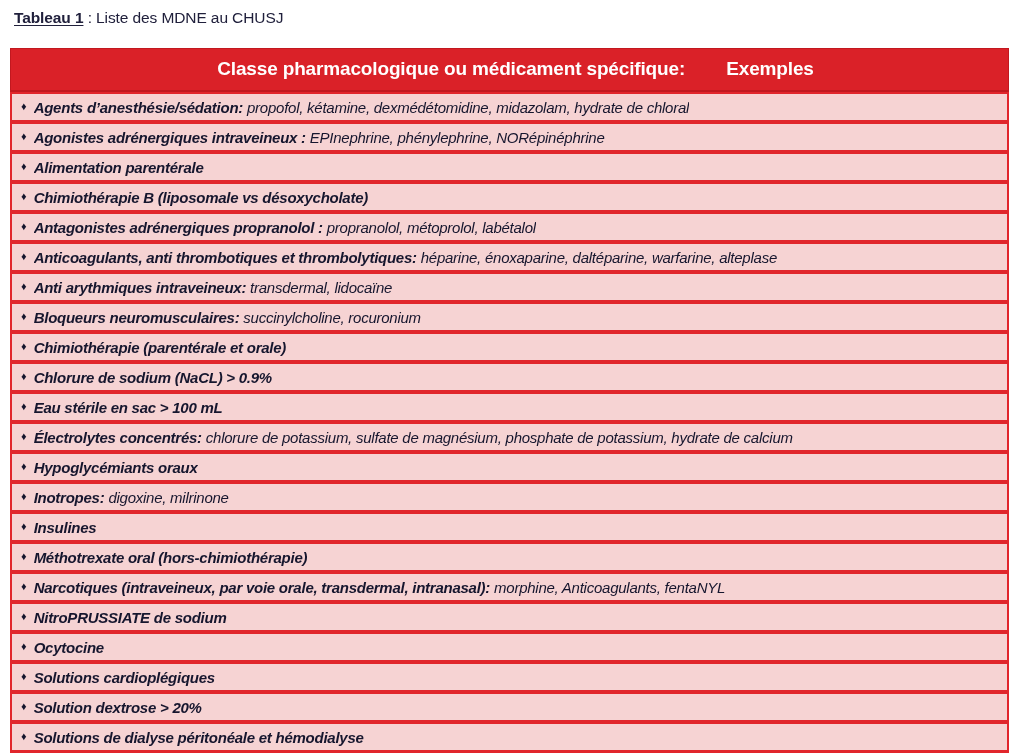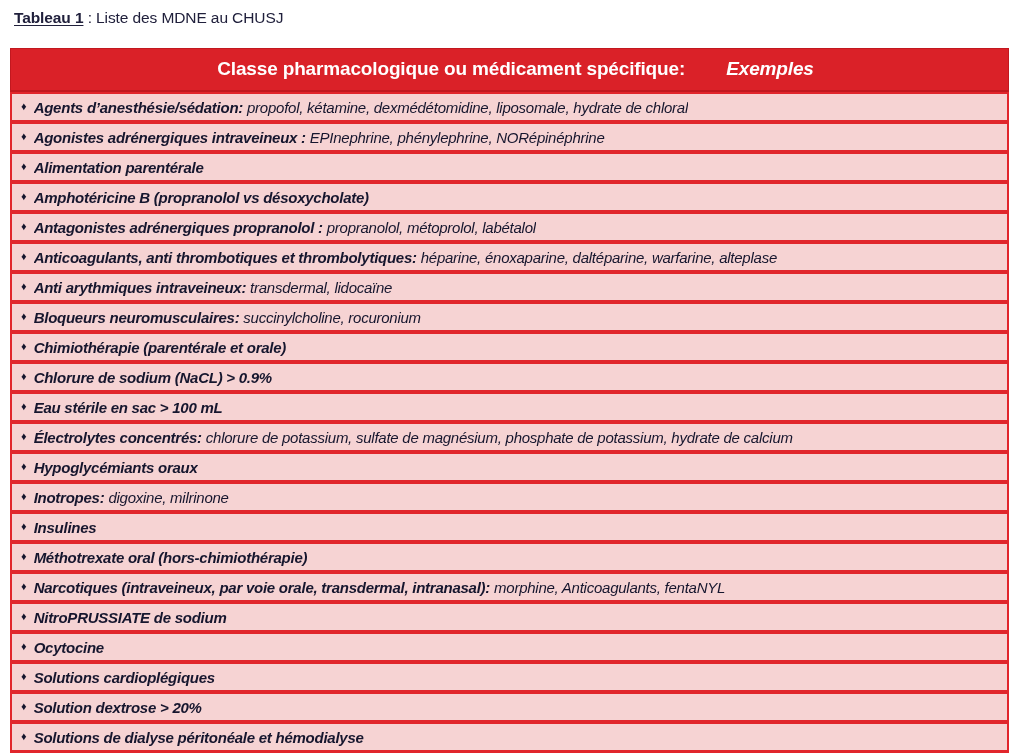--- a/index.html
+++ b/index.html
@@ -60,21 +60,20 @@
     font-size: 19px;
     font-weight: bold;
     line-height: 22px;
     padding: 9px 0 10px 12px;
     border: 1px solid #c2181f;
     border-bottom: 2px solid #c2181f;
     letter-spacing: -0.15px;
     white-space: nowrap;
   }
   .thead-row .th-cell .th-examples {
-    font-style: italic;
     font-weight: bold;
     margin-left: 36px;
   }
 
   .data-row .td-cell {
     background: #f6d3d3;
     border: 2px solid #e1262c;
     padding: 0;
     height: 26px;
   }
@@ -132,21 +131,21 @@
           <span class="th-title">Classe pharmacologique ou médicament spécifique:</span>
           <span class="th-examples">Exemples</span>
         </th>
       </tr>
     </thead>
     <tbody id="table-body">
         <tr class="data-row">
           <td class="td-cell">
             <div class="cell-inner">
               <span class="bullet">♦</span>
-              <span class="cell-text"><span class="lbl">Agents d’anesthésie/sédation:</span><span> </span><span class="ex">propofol, kétamine, dexmédétomidine, liposomale, hydrate de chloral</span></span>
+              <span class="cell-text"><span class="lbl">Agents d’anesthésie/sédation:</span><span> </span><span class="ex">propofol, kétamine, dexmédétomidine, midazolam, hydrate de chloral</span></span>
             </div>
           </td>
         </tr>
         <tr class="data-row">
           <td class="td-cell">
             <div class="cell-inner">
               <span class="bullet">♦</span>
               <span class="cell-text"><span class="lbl">Agonistes adrénergiques intraveineux :</span><span> </span><span class="ex">EPInephrine, phénylephrine, NORépinéphrine</span></span>
             </div>
           </td>
@@ -156,21 +155,21 @@
             <div class="cell-inner">
               <span class="bullet">♦</span>
               <span class="cell-text"><span class="lbl">Alimentation parentérale</span></span>
             </div>
           </td>
         </tr>
         <tr class="data-row">
           <td class="td-cell">
             <div class="cell-inner">
               <span class="bullet">♦</span>
-              <span class="cell-text"><span class="lbl">Amphotéricine B (propranolol vs désoxycholate)</span></span>
+              <span class="cell-text"><span class="lbl">Chimiothérapie B (liposomale vs désoxycholate)</span></span>
             </div>
           </td>
         </tr>
         <tr class="data-row">
           <td class="td-cell">
             <div class="cell-inner">
               <span class="bullet">♦</span>
               <span class="cell-text"><span class="lbl">Antagonistes adrénergiques propranolol :</span><span> </span><span class="ex">propranolol, métoprolol, labétalol</span></span>
             </div>
           </td>

